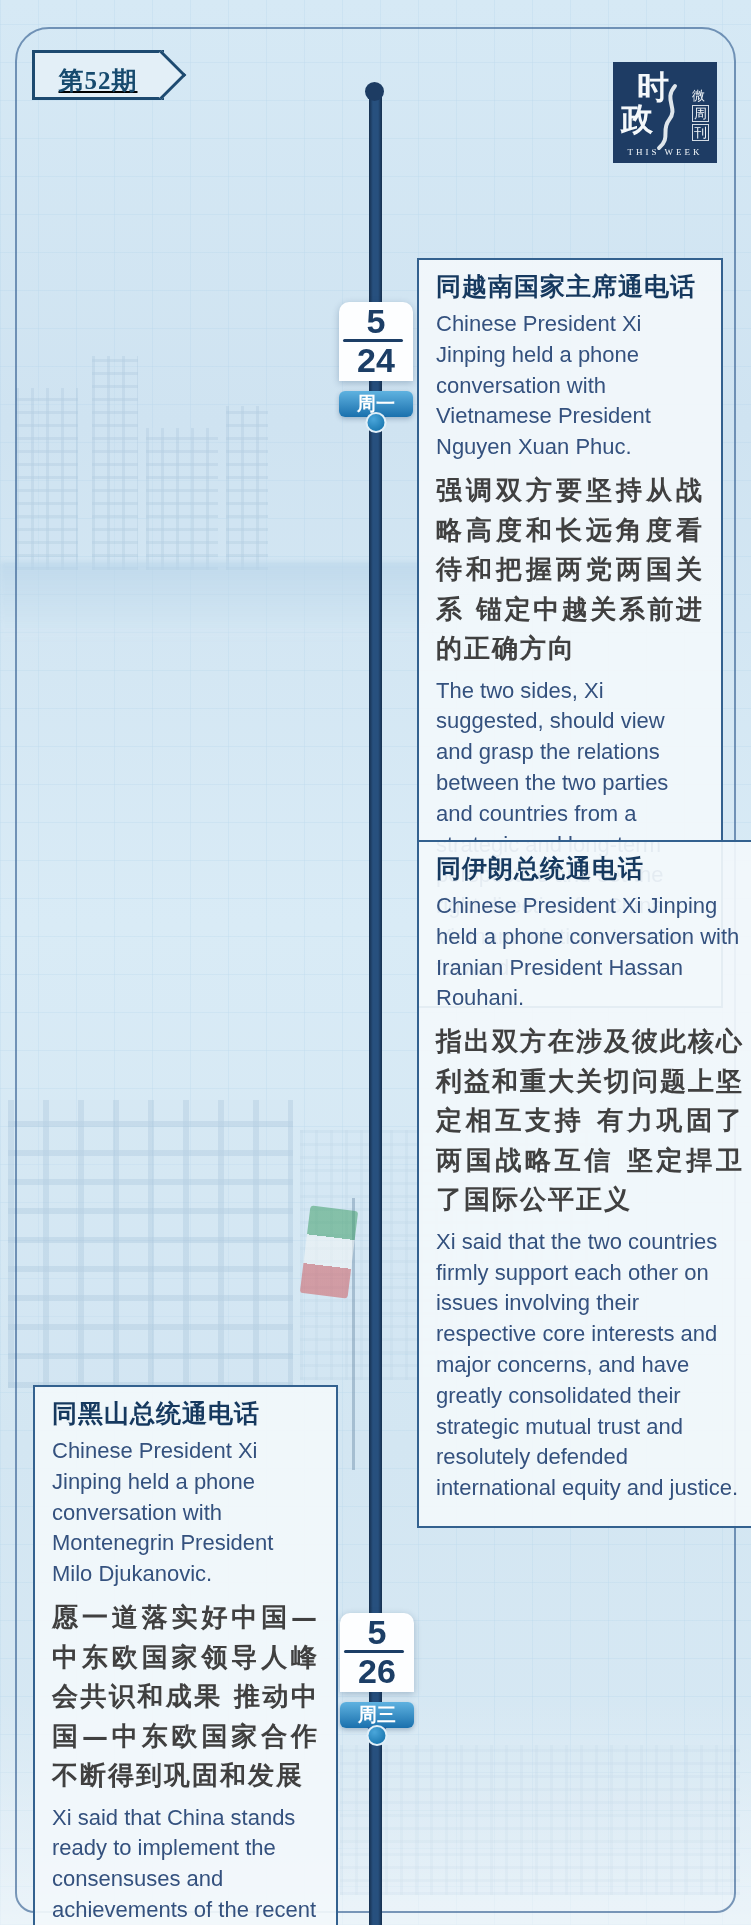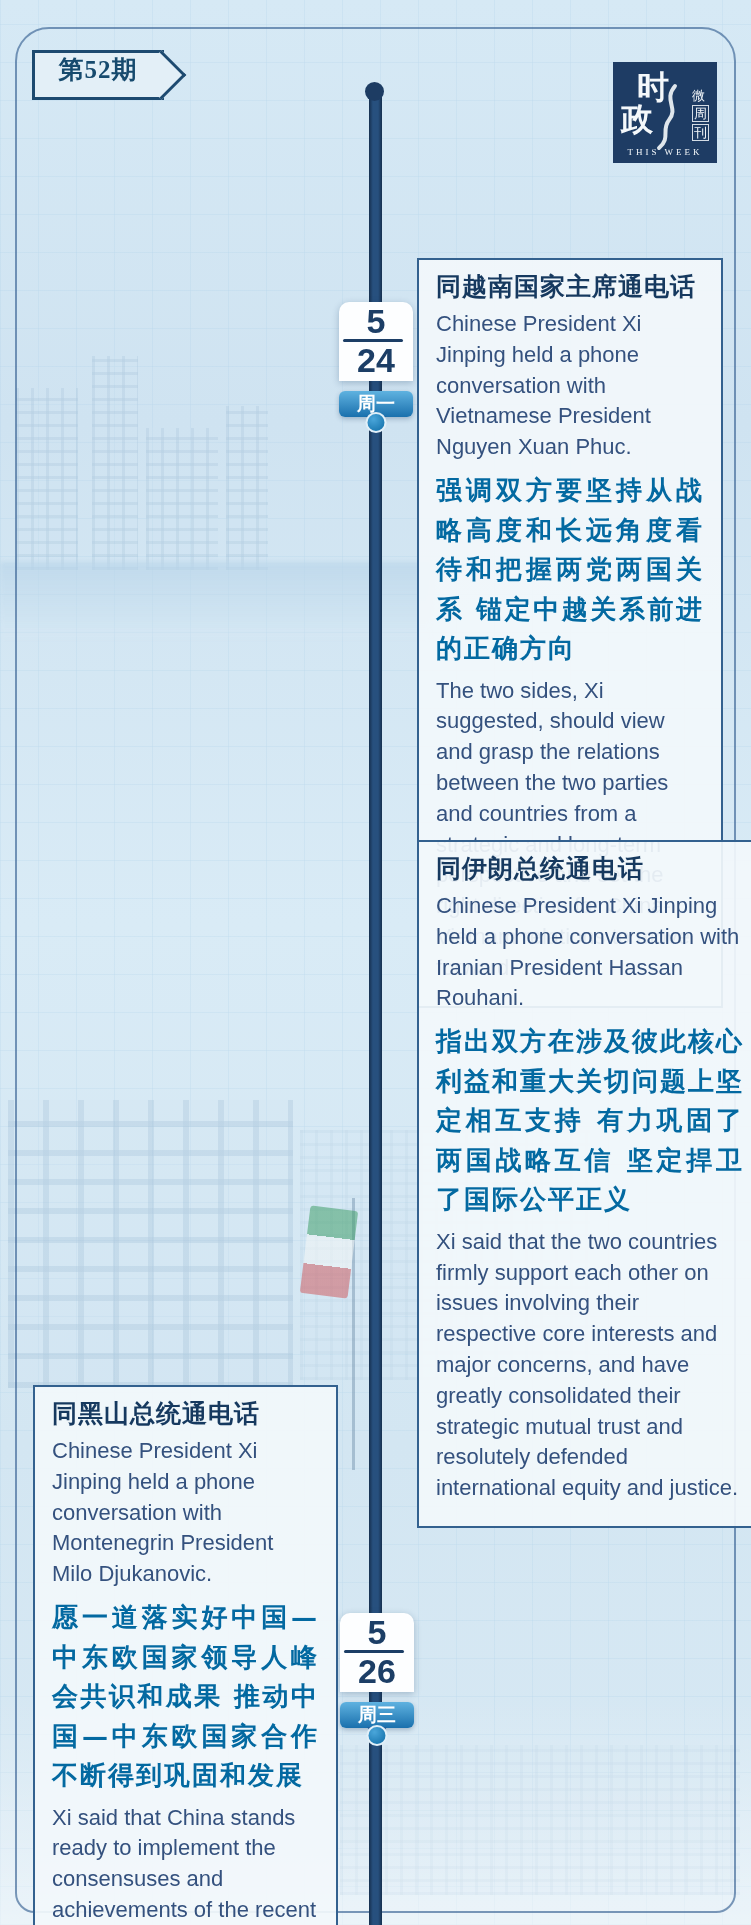--- a/index.html
+++ b/index.html
@@ -37,21 +37,21 @@
     transform:rotate(7deg);border-radius:3px;opacity:.55;
     background:linear-gradient(180deg,#43a06b 0 33%,#f3f6f5 33% 66%,#cf5f63 66% 100%);}
   .bottom-haze{position:absolute;left:0;top:1700px;width:751px;height:225px;
     background:linear-gradient(180deg,rgba(255,255,255,0),rgba(255,255,255,.5));}
   .bottom-city{left:340px;top:1745px;width:400px;height:150px;opacity:.22;}
   
   .frame{position:absolute;left:15px;top:27px;right:15px;bottom:12px;
     border:2px solid rgba(57,99,148,.65);border-radius:34px 34px 20px 20px;}
   
   .issue-badge{position:absolute;left:32px;top:50px;width:126px;height:44px;
-    border:3px solid #1d4a70;background:#e3eff7;display:flex;align-items:flex-start;justify-content:center;}
+    border:3px solid #1d4a70;background:#e3eff7;display:flex;align-items:flex-end;justify-content:center;text-decoration:underline;}
   .issue-badge::after{content:"";position:absolute;right:-18px;top:50%;width:32px;height:32px;
     transform:translateY(-50%) rotate(45deg);border-top:3px solid #1d4a70;border-right:3px solid #1d4a70;
     background:#e3eff7;}
   .issue-badge span{position:relative;z-index:2;color:#164a6e;font-family:"Liberation Serif","DejaVu Serif",serif;
     font-weight:bold;font-size:25px;letter-spacing:1px;}
   
   .logo{position:absolute;left:613px;top:62px;width:104px;height:101px;background:#1e3c64;
     color:#f4f8fb;overflow:hidden;}
   .logo .zh-big{position:absolute;font-family:"DejaVu Serif","Liberation Serif",serif;font-weight:bold;}
   .logo .c1{left:24px;top:4px;font-size:32px;}
@@ -84,21 +84,21 @@
   .m2 .mid-dot{top:112px;}
   
   .card{position:absolute;box-sizing:border-box;background:rgba(242,247,251,.93);
     border:2px solid #33618f;padding:12px 17px 14px;}
   .card-vietnam{left:417px;top:258px;width:306px;min-height:555px;}
   .card-iran{left:417px;top:840px;width:346px;min-height:588px;}
   .card-montenegro{left:33px;top:1385px;width:305px;min-height:530px;}
   .card-title{font-family:"DejaVu Serif","Liberation Serif",serif;font-weight:bold;color:#16395f;
     font-size:25px;letter-spacing:1px;line-height:1.2;margin:0 0 7px;}
   .en{color:#34517e;font-size:22px;line-height:1.4;margin:0 0 8px;}
-  .zh-highlight{font-family:"DejaVu Serif","Liberation Serif",serif;font-weight:bold;color:#0369a1;
+  .zh-highlight{font-family:"DejaVu Serif","Liberation Serif",serif;font-weight:bold;color:#404040;
     font-size:26px;line-height:1.52;letter-spacing:2px;text-align:justify;margin:0 0 7px;}
 </style>
 </head>
 <body>
 
 <div class="page">
 
   <div class="bg-grid"></div>
 
   <div class="bldg t1"></div>

